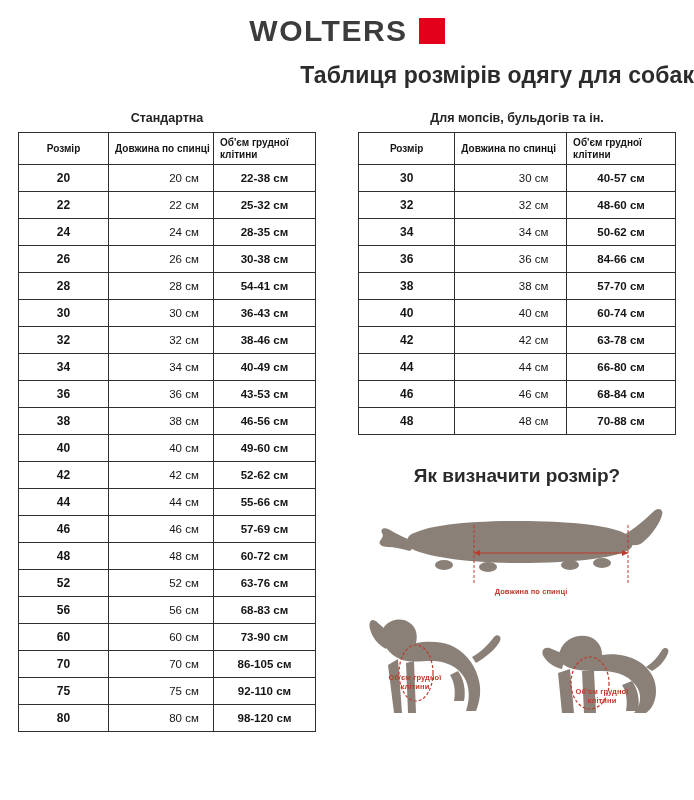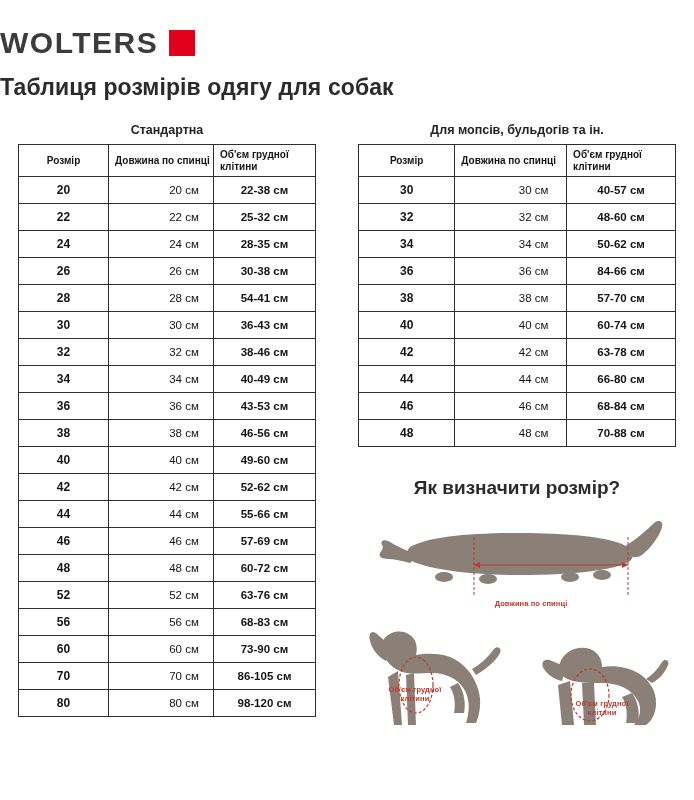--- a/index.html
+++ b/index.html
@@ -16,39 +16,40 @@
   }
   .page {
     position: relative;
     width: 694px;
     height: 800px;
   }
   
   .brand {
     display: flex;
     align-items: center;
+    justify-content: center;
     gap: 11px;
-    margin-top: 26px;
+    margin-top: 14px;
   }
   .brand-word {
     font-family: "Liberation Sans", sans-serif;
     font-weight: bold;
     font-size: 30px;
     letter-spacing: 1.5px;
     color: #3c3c3c;
   }
   .brand-square {
     width: 26px;
     height: 26px;
     background: #e2001a;
     display: inline-block;
   }
   
   .main-title {
-    text-align: left;
+    text-align: right;
     font-weight: bold;
     font-size: 23px;
     color: #2b2b2b;
     margin-top: 14px;
     letter-spacing: 0.1px;
   }
   
   .columns {
     display: flex;
     padding: 0 18px;
@@ -247,20 +248,25 @@
             </tr>
             <tr>
               <td class="c0">60</td>
               <td class="c1">60 см</td>
               <td class="c2">73-90 см</td>
             </tr>
             <tr>
               <td class="c0">70</td>
               <td class="c1">70 см</td>
               <td class="c2">86-105 см</td>
+            </tr>
+            <tr>
+              <td class="c0">75</td>
+              <td class="c1">75 см</td>
+              <td class="c2">92-110 см</td>
             </tr>
             <tr>
               <td class="c0">80</td>
               <td class="c1">80 см</td>
               <td class="c2">98-120 см</td>
             </tr>
           </tbody>
       </table>
     </div>
 

